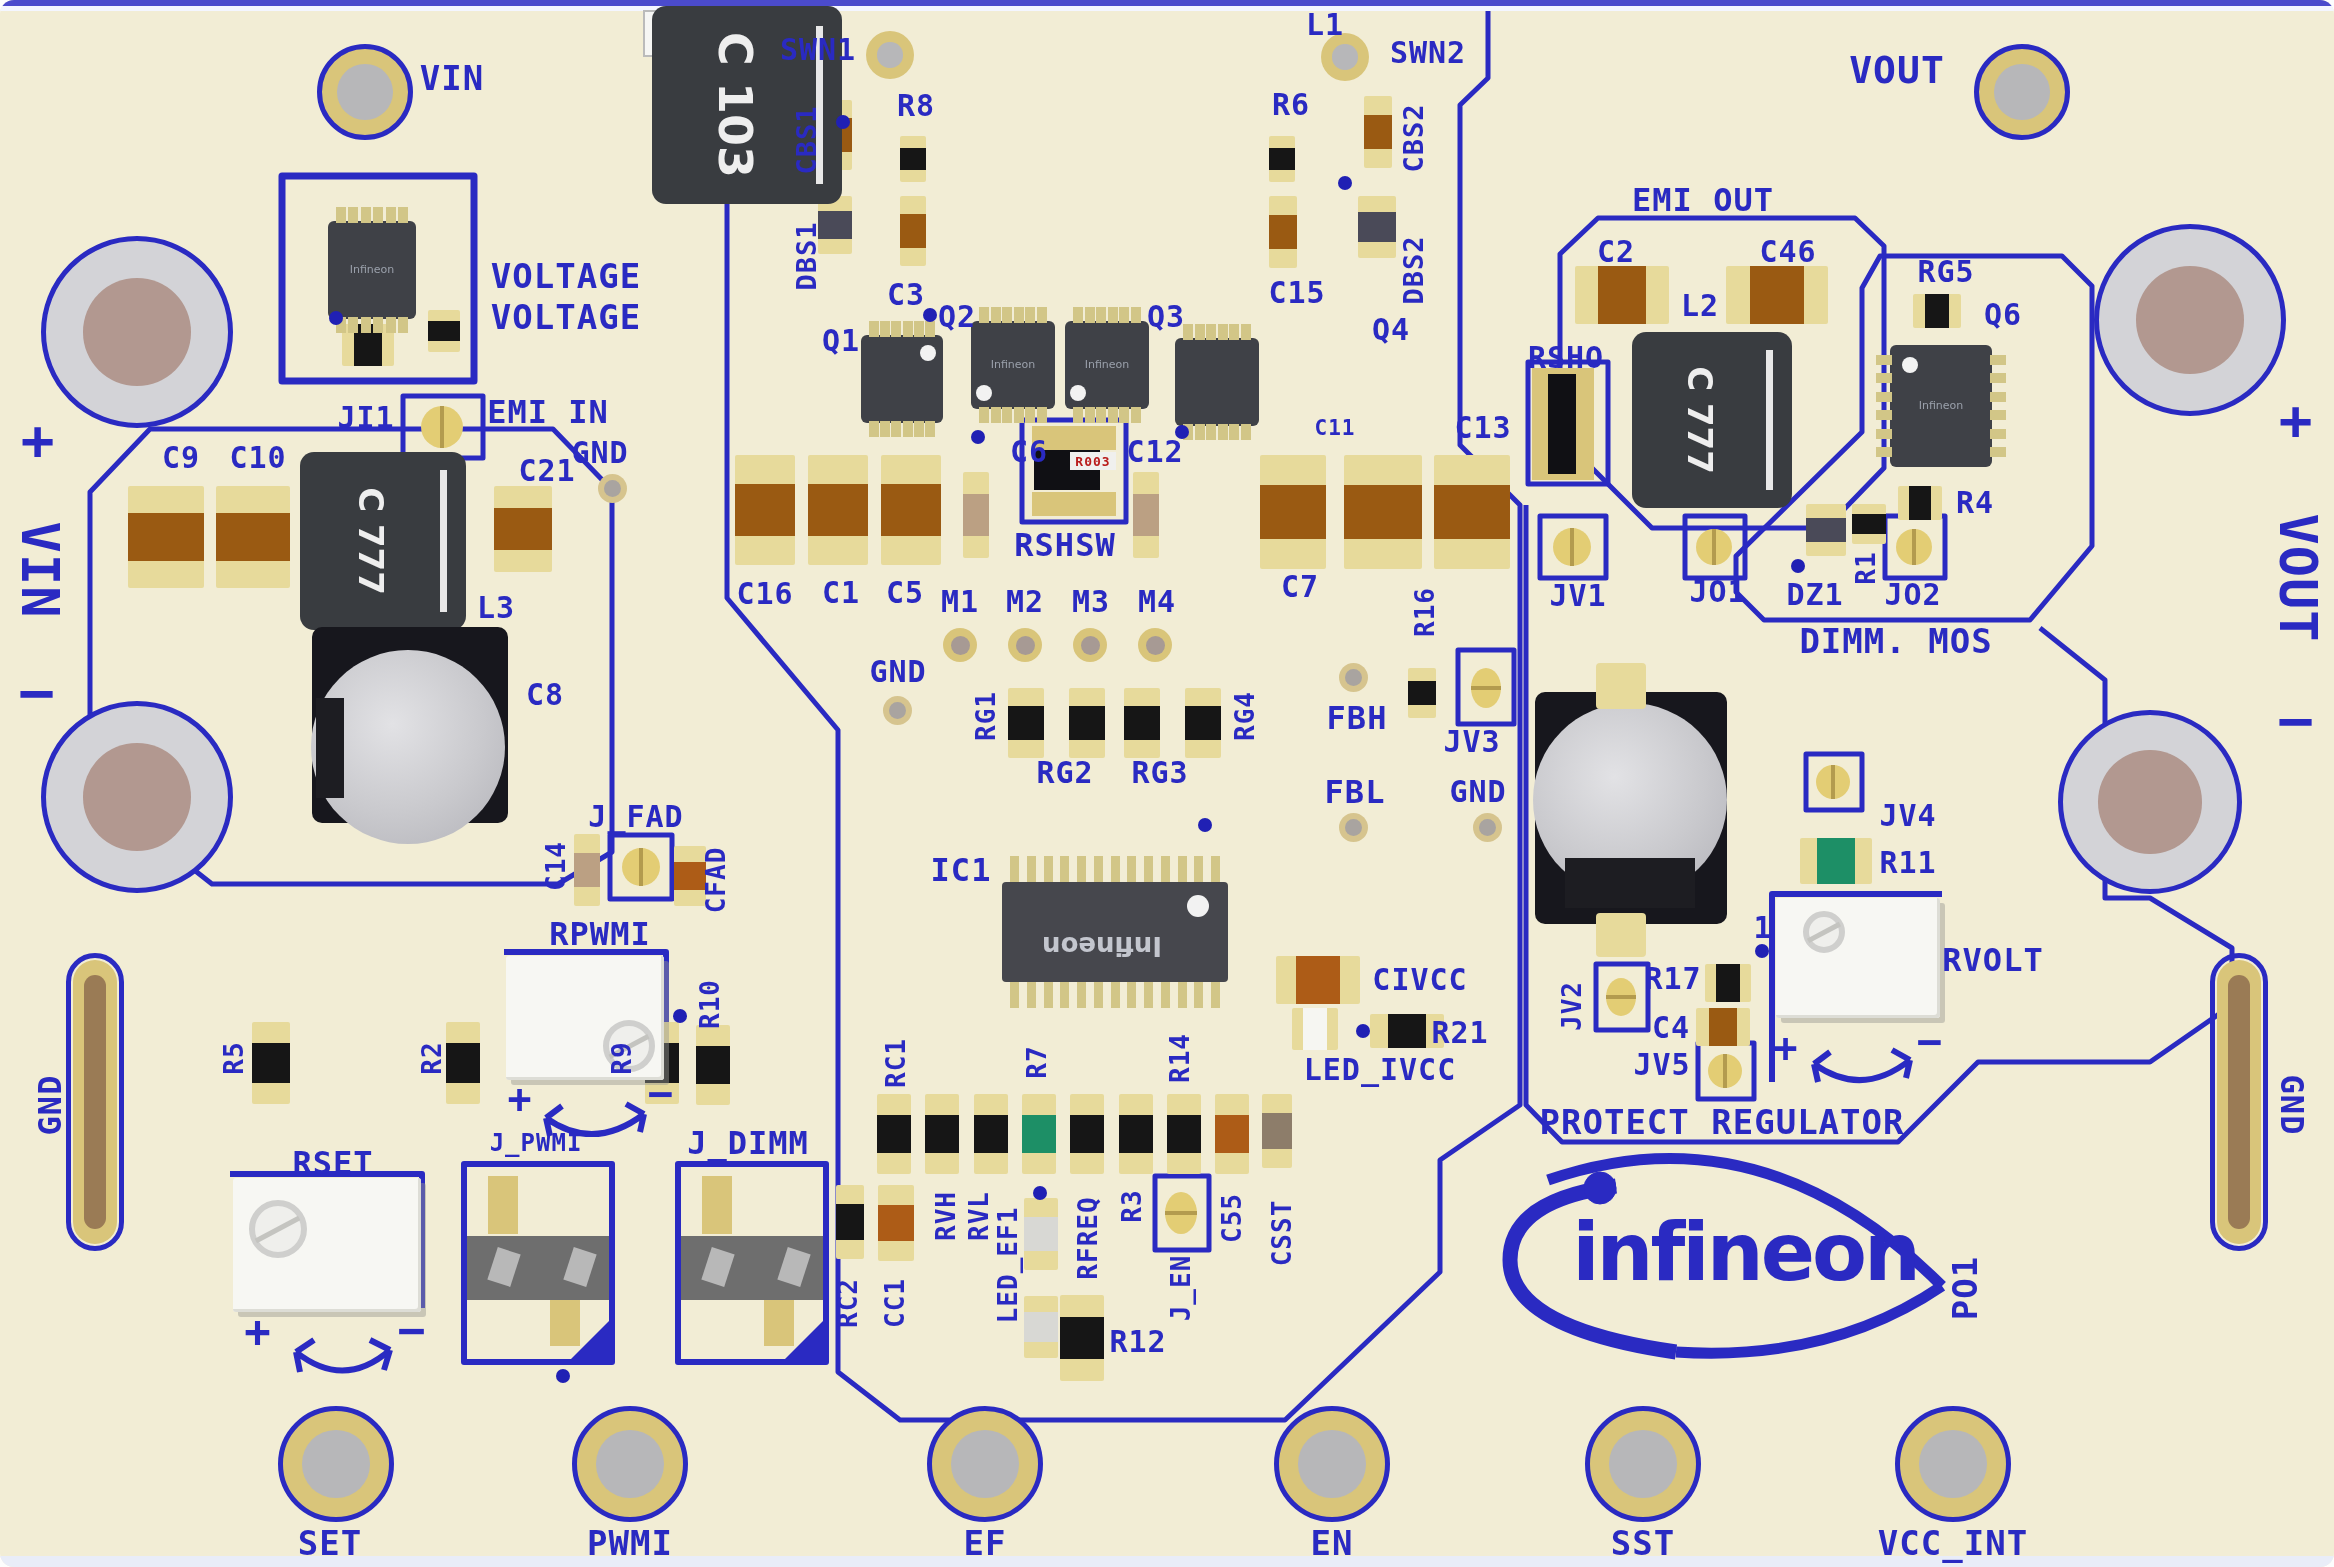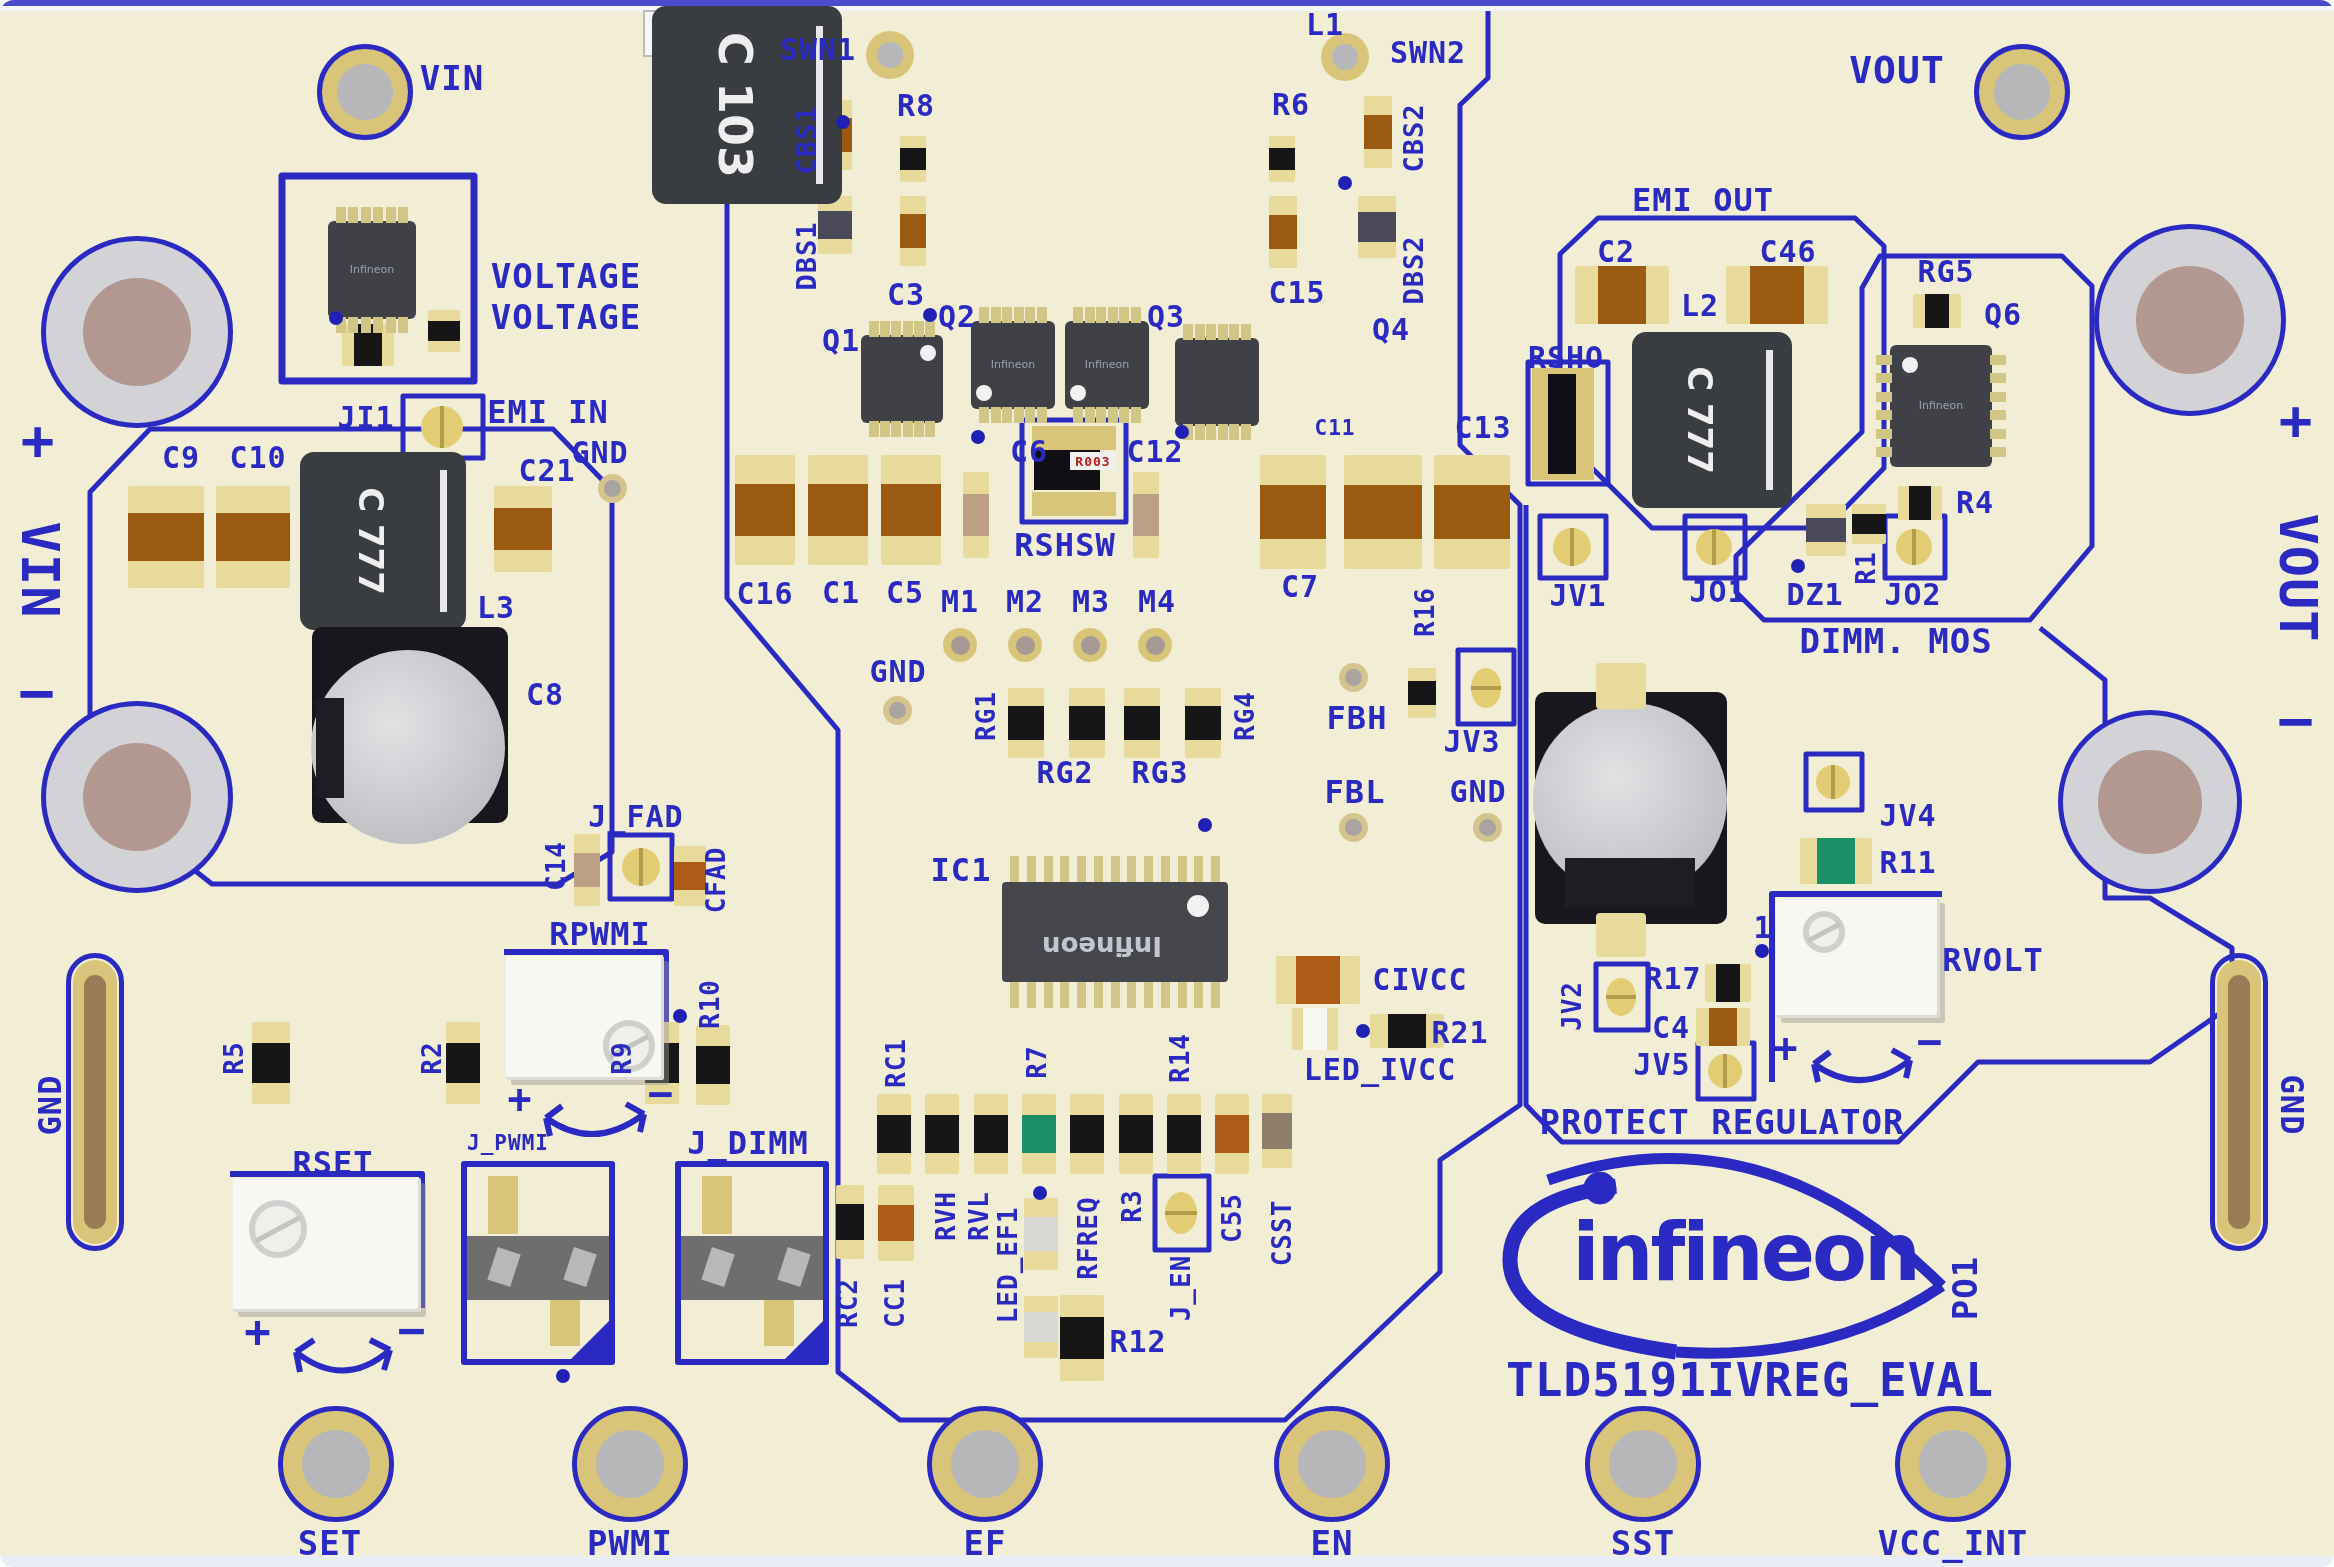--- a/index.html
+++ b/index.html
@@ -44,21 +44,20 @@
       <path d="M 1540 516 L 1606 516 L 1606 578 L 1540 578 Z" stroke="#2a2ac2" stroke-width="5" fill="none" stroke-linejoin="round"></path>
       <path d="M 1685 516 L 1745 516 L 1745 578 L 1685 578 Z" stroke="#2a2ac2" stroke-width="5" fill="none" stroke-linejoin="round"></path>
       <path d="M 1885 516 L 1945 516 L 1945 578 L 1885 578 Z" stroke="#2a2ac2" stroke-width="5" fill="none" stroke-linejoin="round"></path>
       <path d="M 1458 650 L 1514 650 L 1514 724 L 1458 724 Z" stroke="#2a2ac2" stroke-width="5" fill="none" stroke-linejoin="round"></path>
       <path d="M 1806 754 L 1862 754 L 1862 810 L 1806 810 Z" stroke="#2a2ac2" stroke-width="5" fill="none" stroke-linejoin="round"></path>
       <path d="M 1596 964 L 1648 964 L 1648 1030 L 1596 1030 Z" stroke="#2a2ac2" stroke-width="5" fill="none" stroke-linejoin="round"></path>
       <path d="M 1698 1043 L 1754 1043 L 1754 1099 L 1698 1099 Z" stroke="#2a2ac2" stroke-width="5" fill="none" stroke-linejoin="round"></path>
       <path d="M 1155 1176 L 1209 1176 L 1209 1250 L 1155 1250 Z" stroke="#2a2ac2" stroke-width="5" fill="none" stroke-linejoin="round"></path>
     </svg>
   <div id="logo-text">infineon</div>
-  <div id="board-title">TLD5191IVREG_EVAL</div>
 <div class="abs" style="left: 0px; top: 0px; width: 2334px; height: 6px; background: rgb(75, 75, 204);"></div>
     <div class="abs" style="left: 0px; top: 6px; width: 2334px; height: 5px; background: rgb(244, 246, 255);"></div>
     <div class="abs" style="left: 0px; top: 1556px; width: 2334px; height: 11px; background: rgb(233, 237, 248);"></div>
     <div class="abs" style="left: 41px; top: 236px; width: 192px; height: 192px; border-radius: 50%; background: rgb(211, 211, 215); border: 5px solid rgb(42, 42, 194); box-sizing: border-box;"></div>
     <div class="abs" style="left: 83.24px; top: 278.24px; width: 107.52px; height: 107.52px; border-radius: 50%; background: rgb(178, 152, 144);"></div>
     <div class="abs" style="left: 41px; top: 701px; width: 192px; height: 192px; border-radius: 50%; background: rgb(211, 211, 215); border: 5px solid rgb(42, 42, 194); box-sizing: border-box;"></div>
     <div class="abs" style="left: 83.24px; top: 743.24px; width: 107.52px; height: 107.52px; border-radius: 50%; background: rgb(178, 152, 144);"></div>
     <div class="abs" style="left: 2094px; top: 224px; width: 192px; height: 192px; border-radius: 50%; background: rgb(211, 211, 215); border: 5px solid rgb(42, 42, 194); box-sizing: border-box;"></div>
     <div class="abs" style="left: 2136.24px; top: 266.24px; width: 107.52px; height: 107.52px; border-radius: 50%; background: rgb(178, 152, 144);"></div>
     <div class="abs" style="left: 2058px; top: 710px; width: 184px; height: 184px; border-radius: 50%; background: rgb(211, 211, 215); border: 5px solid rgb(42, 42, 194); box-sizing: border-box;"></div>
@@ -539,21 +538,21 @@
     <div class="lbl" style="left: 961px; top: 870px; font-size: 32px; transform: translate(-50%, -50%);">IC1</div>
     <div class="lbl" style="left: 556px; top: 866px; font-size: 26px; transform: translate(-50%, -50%) rotate(-90deg);">C14</div>
     <div class="lbl" style="left: 636px; top: 817px; font-size: 30px; transform: translate(-50%, -50%);">J_FAD</div>
     <div class="lbl" style="left: 716px; top: 880px; font-size: 26px; transform: translate(-50%, -50%) rotate(-90deg);">CFAD</div>
     <div class="lbl" style="left: 600px; top: 934px; font-size: 32px; transform: translate(-50%, -50%);">RPWMI</div>
     <div class="lbl" style="left: 710px; top: 1004px; font-size: 26px; transform: translate(-50%, -50%) rotate(-90deg);">R10</div>
     <div class="lbl" style="left: 234px; top: 1058px; font-size: 26px; transform: translate(-50%, -50%) rotate(-90deg);">R5</div>
     <div class="lbl" style="left: 432px; top: 1058px; font-size: 26px; transform: translate(-50%, -50%) rotate(-90deg);">R2</div>
     <div class="lbl" style="left: 622px; top: 1058px; font-size: 26px; transform: translate(-50%, -50%) rotate(-90deg);">R9</div>
     <div class="lbl" style="left: 333px; top: 1163px; font-size: 32px; transform: translate(-50%, -50%);">RSET</div>
-    <div class="lbl" style="left: 508px; top: 1143px; font-size: 21px; transform: translate(-50%, -50%);">J_PWMI</div>
+    <div class="lbl" style="left: 536px; top: 1143px; font-size: 24px; transform: translate(-50%, -50%);">J_PWMI</div>
     <div class="lbl" style="left: 748px; top: 1143px; font-size: 32px; transform: translate(-50%, -50%);">J_DIMM</div>
     <div class="lbl" style="left: 896px; top: 1063px; font-size: 26px; transform: translate(-50%, -50%) rotate(-90deg);">RC1</div>
     <div class="lbl" style="left: 1037px; top: 1062px; font-size: 26px; transform: translate(-50%, -50%) rotate(-90deg);">R7</div>
     <div class="lbl" style="left: 1180px; top: 1058px; font-size: 26px; transform: translate(-50%, -50%) rotate(-90deg);">R14</div>
     <div class="lbl" style="left: 1420px; top: 980px; font-size: 30px; transform: translate(-50%, -50%);">CIVCC</div>
     <div class="lbl" style="left: 1460px; top: 1033px; font-size: 30px; transform: translate(-50%, -50%);">R21</div>
     <div class="lbl" style="left: 1380px; top: 1070px; font-size: 30px; transform: translate(-50%, -50%);">LED_IVCC</div>
     <div class="lbl" style="left: 946px; top: 1216px; font-size: 26px; transform: translate(-50%, -50%) rotate(-90deg);">RVH</div>
     <div class="lbl" style="left: 979px; top: 1216px; font-size: 26px; transform: translate(-50%, -50%) rotate(-90deg);">RVL</div>
     <div class="lbl" style="left: 1008px; top: 1265px; font-size: 26px; transform: translate(-50%, -50%) rotate(-90deg);">LED_EF1</div>

